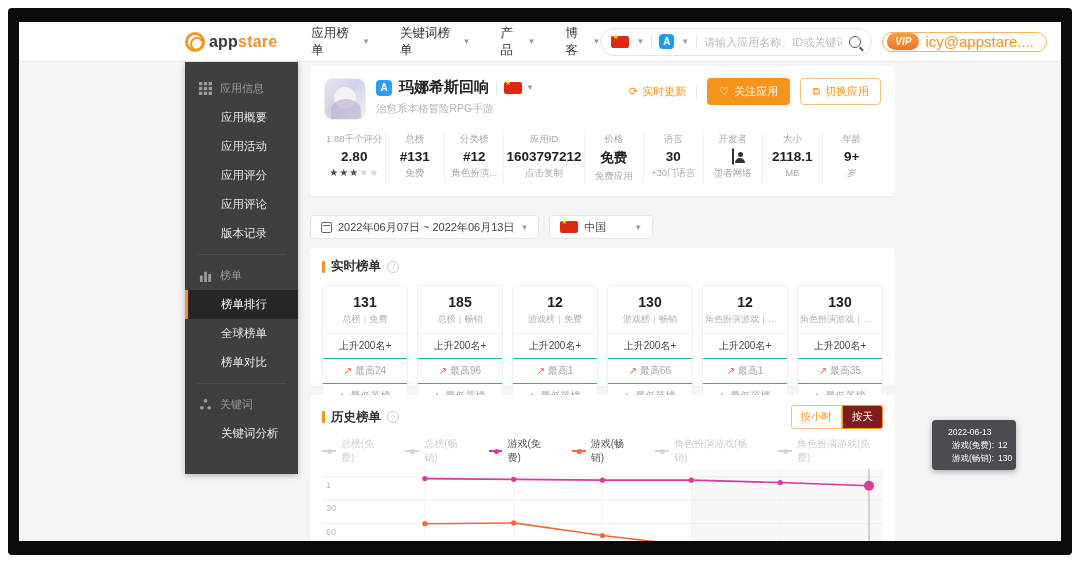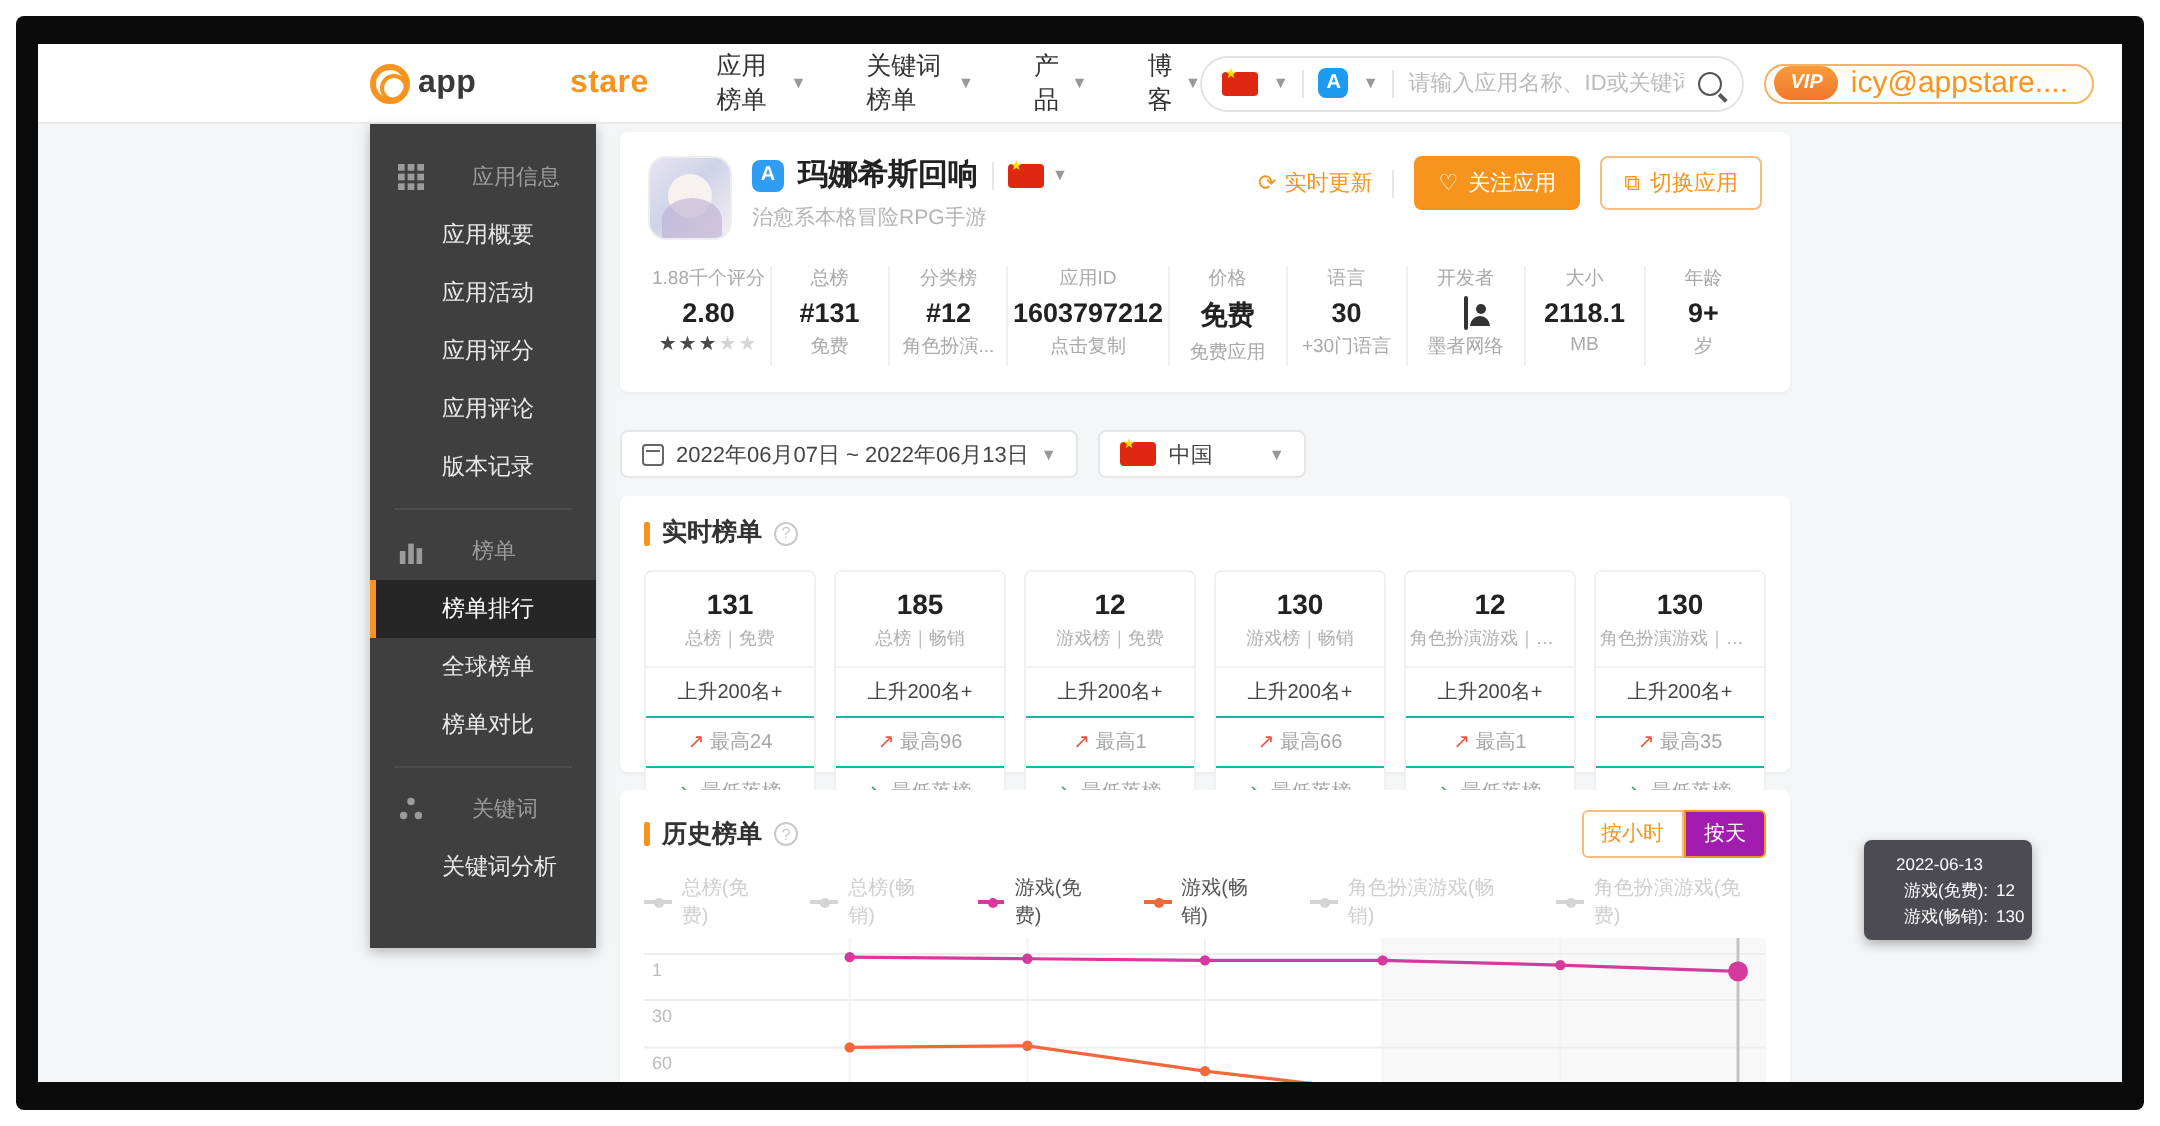--- a/index.html
+++ b/index.html
@@ -6,41 +6,41 @@
   html,body { width:1080px; height:563px; background:#ffffff; font-family:"Liberation Sans","DejaVu Sans",sans-serif; overflow:hidden; }
   .frame { position:absolute; left:8px; top:8px; width:1064px; height:547px; background:#0b0b0b; border-radius:4px; }
   .page { position:absolute; left:19px; top:22px; width:1042px; height:519px; background:#f4f5f7; overflow:hidden; }
 
   
   .navbar { position:absolute; left:0; top:0; width:100%; height:40px; background:#fff; border-bottom:1px solid #ececec; display:flex; align-items:center; padding:0 14px 0 166px; }
   .logo { display:flex; align-items:center; gap:4px; margin-right:34px; }
   .logo-mark { width:20px; height:20px; border:3px solid #f7941d; border-radius:50%; position:relative; }
   .logo-mark::before { content:""; position:absolute; left:2px; top:2px; width:10px; height:10px; border:2.5px solid #f7941d; border-radius:50%; }
   .logo-text { font-size:16px; font-weight:bold; letter-spacing:.2px; }
-  .logo-text .lt1 { color:#3a3a3a; } .logo-text .lt2 { color:#f7941d;margin-left:47px; }
+  .logo-text .lt1 { color:#3a3a3a; } .logo-text .lt2 { color:#f7941d; }
   .nav-menu { display:flex; gap:30px; font-size:12.5px; color:#333; }
   .nav-menu .menu-item { cursor:pointer; display:flex; align-items:center; gap:4px; }
   .caret { font-size:8px; color:#999; }
   .nav-right { margin-left:auto; display:flex; align-items:center; gap:10px; }
   .search-group { display:flex; align-items:center; gap:7px; border:1px solid #e3e3e3; border-radius:16px; height:28px; padding:0 10px; background:#fff; }
   .mini-flag { width:18px; height:12px; background:#de2910; border-radius:2px; position:relative; display:inline-block; }
   .mini-flag::before { content:"★"; position:absolute; left:1px; top:-3px; color:#ffde00; font-size:7px; }
   .appstore-badge { width:15px; height:15px; background:#1d9bf0; border-radius:4px; color:#fff; font-size:10px; font-weight:bold; display:flex; align-items:center; justify-content:center; }
   .vsep { width:1px; height:14px; background:#e6e6e6; }
   .search-input { border:none; outline:none; font-size:11px; color:#333; width:138px; }
   .search-input::placeholder { color:#bbb; }
   .mag { width:12px; height:12px; border:1.6px solid #555; border-radius:50%; position:relative; }
   .mag::after { content:""; position:absolute; width:5px; height:1.6px; background:#555; transform:rotate(45deg); left:9px; top:11px; }
   .vip-pill { display:flex; align-items:center; gap:6px; border:1px solid #f7b267; border-radius:15px; height:20px; padding:3px 12px 3px 4px; cursor:pointer; background:#fffdfa; }
   .vip-badge { background:linear-gradient(180deg,#f89d3d,#f0762b); color:#fff; font-size:10px; font-weight:bold; font-style:italic; border-radius:10px; padding:3px 8px; }
   .vip-mail { color:#f7941d; font-size:15px; }
 
   
   .sidebar { position:absolute; left:166px; top:40px; width:113px; height:412px; background:#3f3f3f; box-shadow:0 2px 6px rgba(0,0,0,.25); padding:12px 0; overflow:hidden; }
-  .sb-section-title { display:flex; align-items:center; gap:24px; color:#9b9b9b; font-size:11px; padding:7px 14px; }
+  .sb-section-title { display:flex; align-items:center; gap:8px; color:#9b9b9b; font-size:11px; padding:7px 14px; }
   .sb-item { color:#e8e8e8; font-size:11.5px; padding:7px 14px 7px 36px; cursor:pointer; }
   .sb-item.active { background:#262626; border-left:3px solid #f7941d; padding-left:33px; color:#fff; }
   .sb-div { height:1px; background:#4d4d4d; margin:6px 12px; }
   .sb-ico { width:13px; height:13px; display:inline-flex; }
 
   
   .main { position:absolute; left:291px; top:40px; width:585px; height:479px; }
   .card { background:#fff; border-radius:4px; box-shadow:0 1px 2px rgba(0,0,0,.04); }
 
   
@@ -92,21 +92,21 @@
   .rt-row:last-child { border-bottom:none; }
   .rt-row.gray { color:#a5a5a5; }
   .arrow-up { color:#e85642; font-size:10px; } .arrow-dn { color:#3fae5a; font-size:10px; }
 
   
   .hist-card { position:absolute; left:0; top:333px; width:585px; height:186px; padding:10px 12px 6px; }
   .hist-head { display:flex; align-items:center; }
   .toggle { margin-left:auto; display:flex; }
   .tg { font-size:10.5px; padding:4px 9px; cursor:pointer; border:1px solid #f3bd83; }
   .tg-hour { color:#f7941d; background:#fff; border-radius:3px 0 0 3px; }
-  .tg-day { color:#fff; background:#a21caf; border:1px solid #f7941d; border-radius:0 3px 3px 0; }
+  .tg-day { color:#fff; background:#7f1d1d; border:1px solid #f7941d; border-radius:0 3px 3px 0; }
   .legend { display:flex; gap:18px; margin-top:8px; font-size:10px; }
   .lg-item { display:flex; align-items:center; gap:5px; cursor:pointer; }
   .lg-marker { width:14px; height:2px; position:relative; }
   .lg-marker::after { content:""; position:absolute; left:5px; top:-1.5px; width:5px; height:5px; border-radius:50%; background:inherit; }
   .chart-wrap { position:relative; margin-top:4px; }
 
   
   .tooltip { position:absolute; left:913px; top:398px; width:84px; background:#4b4b51; border-radius:4px; padding:6px 16px; color:#fff; font-size:8.5px; line-height:1.5; box-shadow:0 2px 6px rgba(0,0,0,.3); z-index:5; }
   .tt-row { display:flex; align-items:center; gap:4px; white-space:nowrap; }
   .dot { width:6px; height:6px; border-radius:50%; display:inline-block; }

